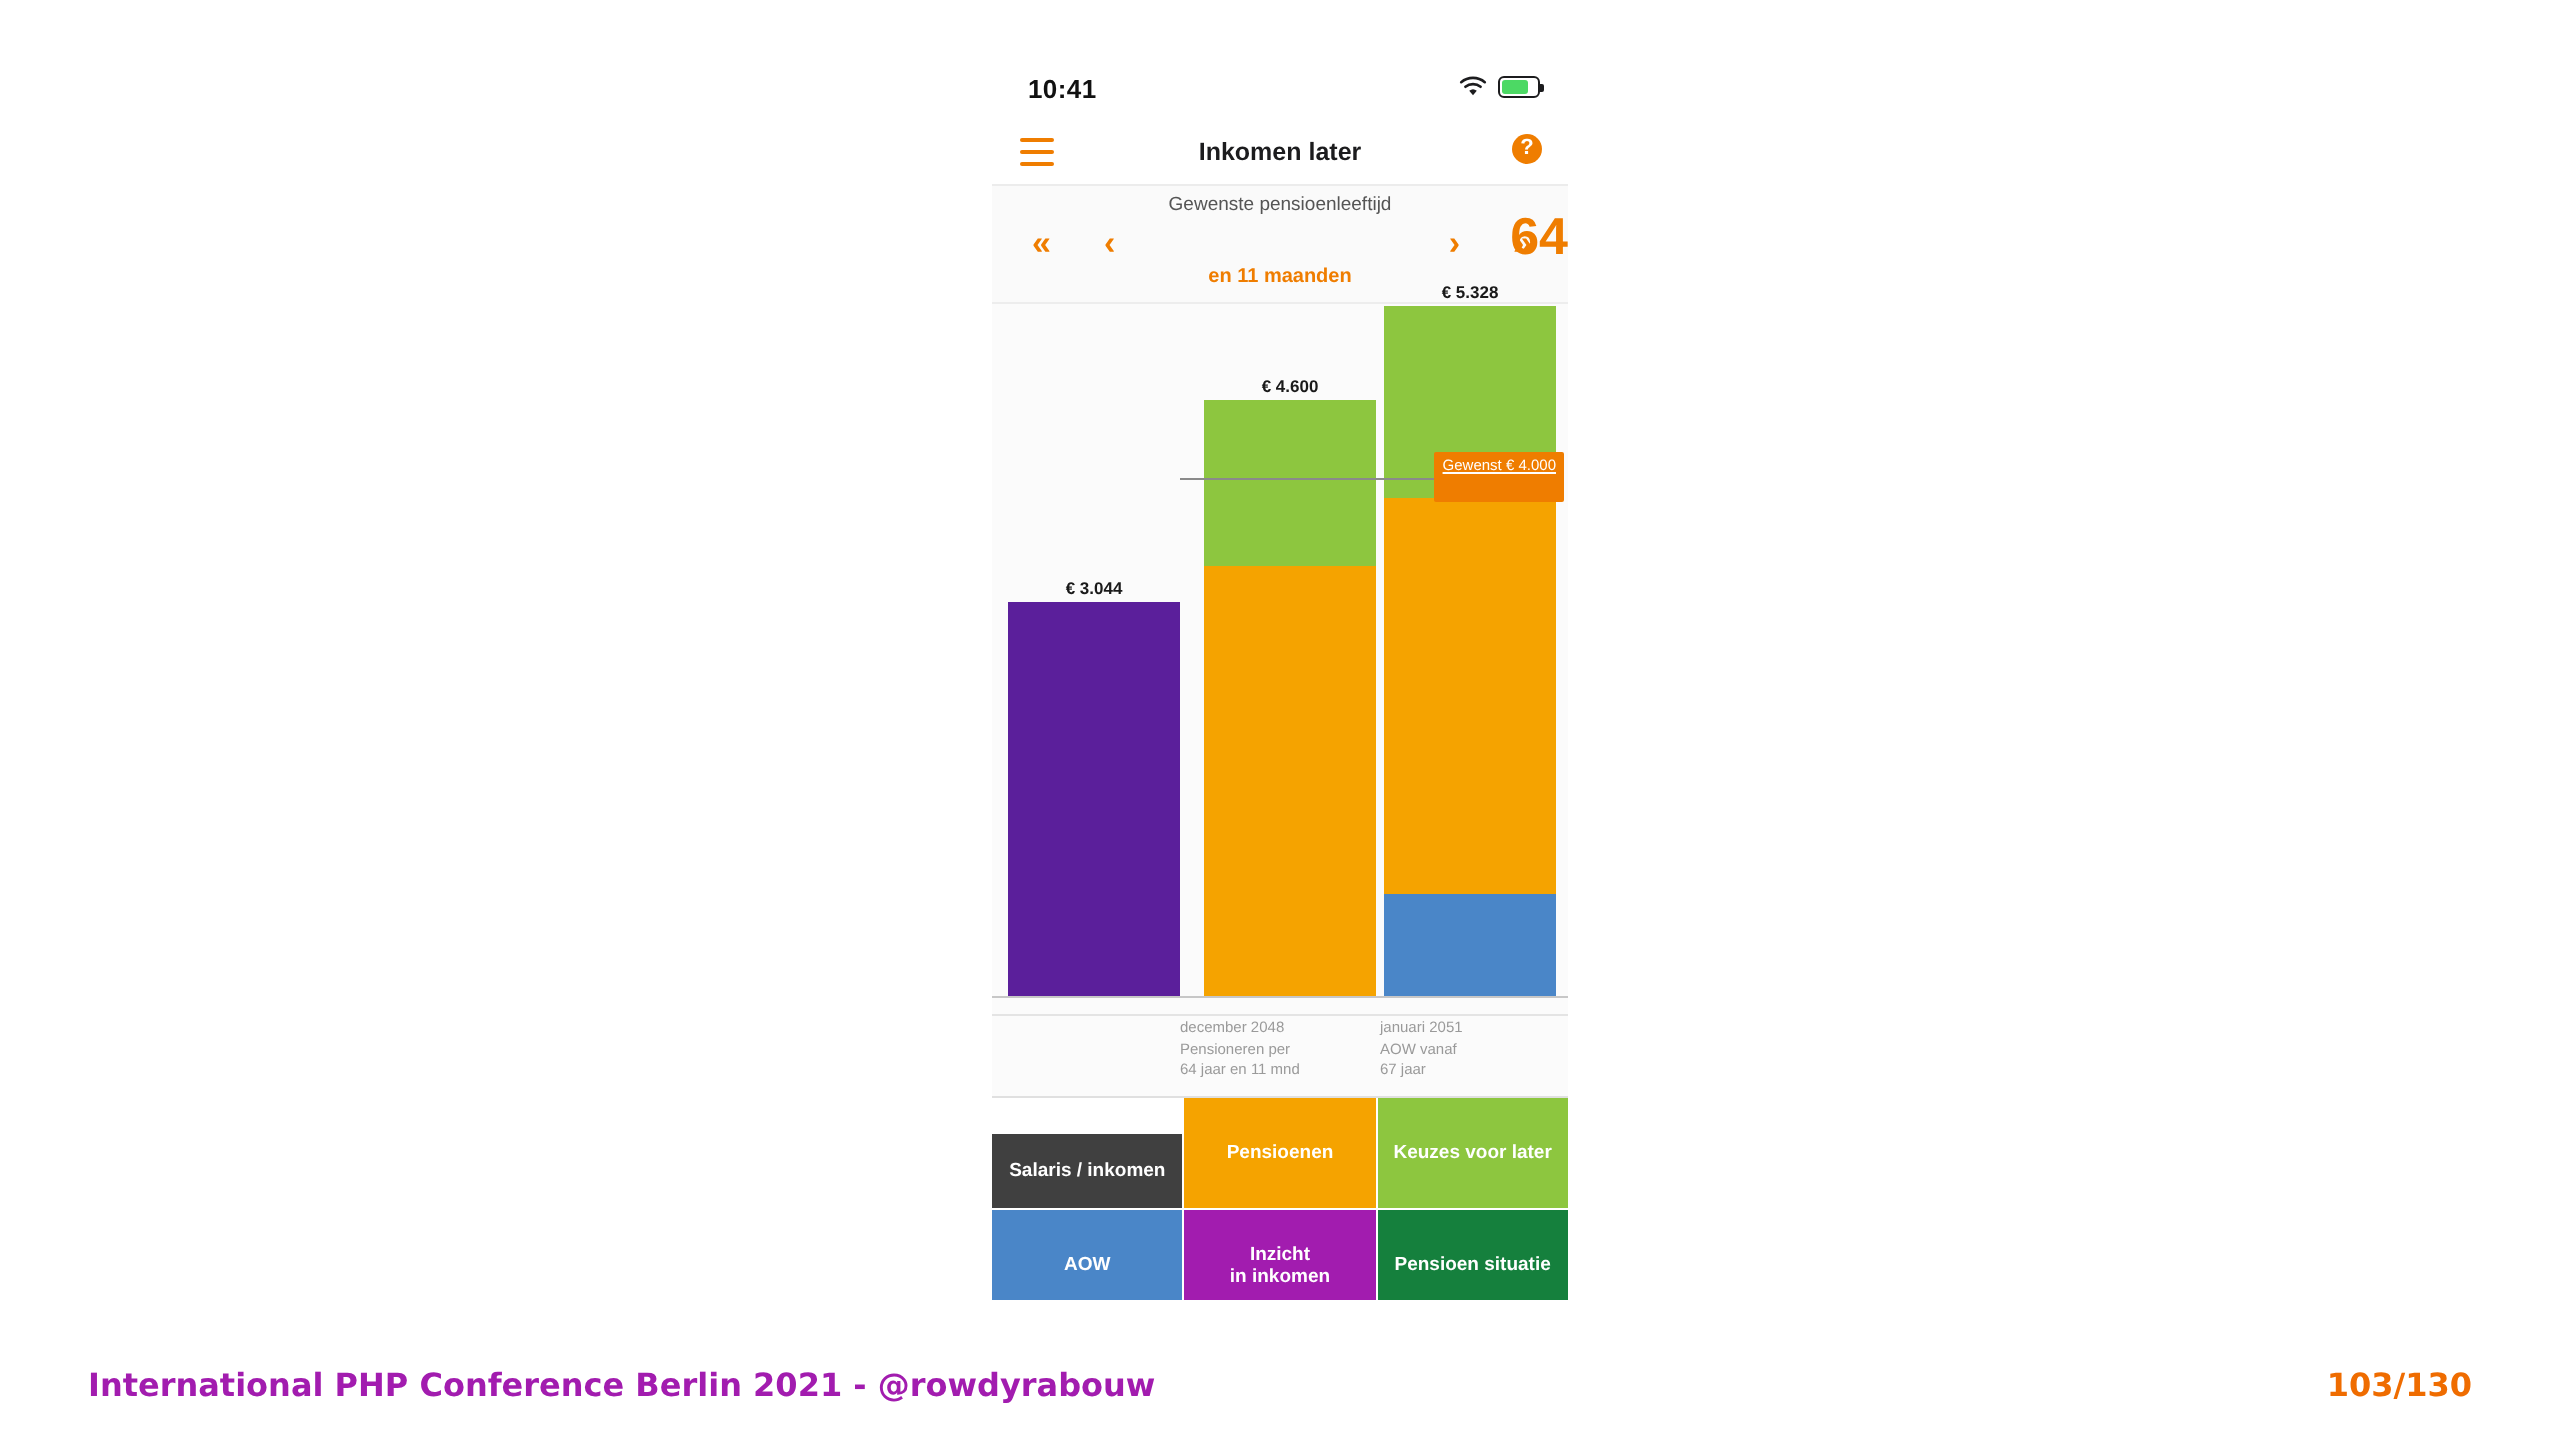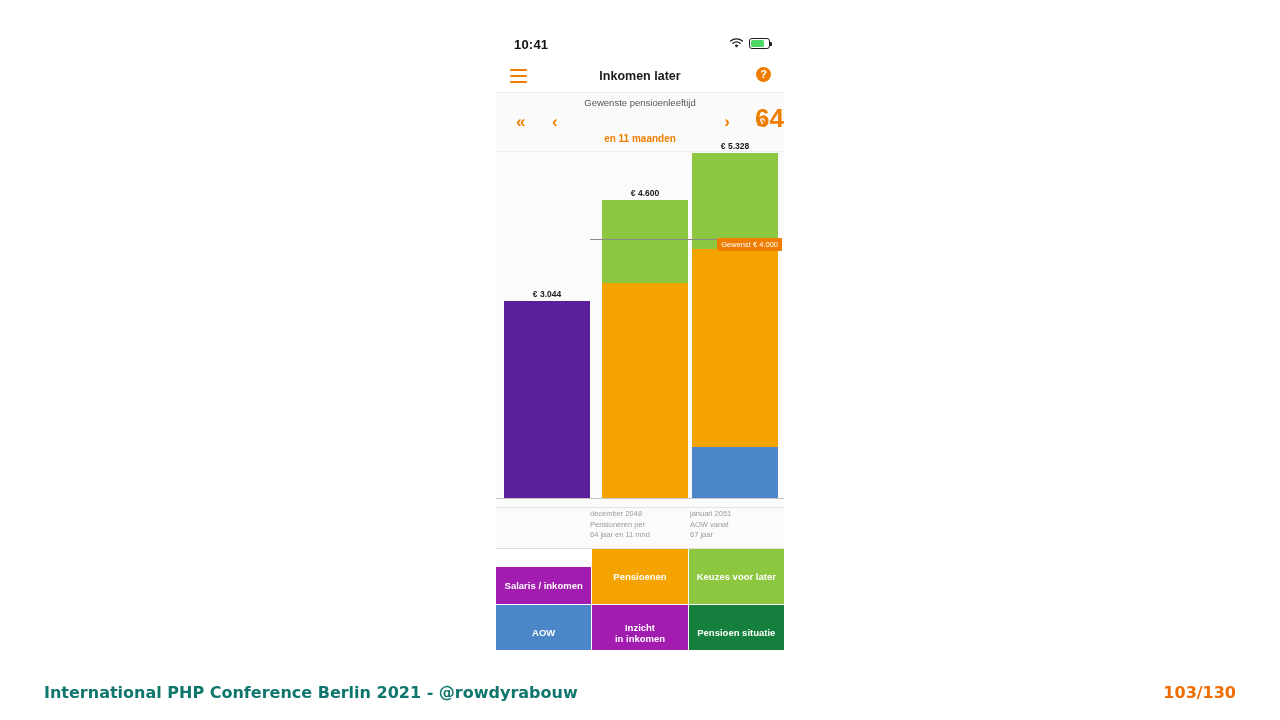--- a/index.html
+++ b/index.html
@@ -216,23 +216,24 @@
   .target-line {
     position: absolute;
     height: 1px;
     background: #8a8a8a;
   }
   .target-badge {
     position: absolute;
     background: #ef7d00;
     color: #fff;
     font-size: 7.5px;
-    padding: 2px 4px 2px 4px;
+    padding: 2px 4px 14px 4px;
     white-space: nowrap;
     border-radius: 1px;
+    text-decoration: underline;
   }
 
   
   .axis-area {
     position: relative;
     height: 40px;
     background: #fbfbfb;
     border-bottom: 1px solid #e0e0e0;
   }
   .axis-item {
@@ -260,21 +261,21 @@
     text-align: center;
     color: #ffffff;
     font-size: 9.5px;
     font-weight: bold;
     cursor: pointer;
     line-height: 11px;
     padding: 2px;
     box-sizing: border-box;
     white-space: pre-line;
   }
-  .t-purple { background: #a21caf; margin-top: 18px; }
+  .t-purple { background: #404040; margin-top: 18px; }
   .t-orange { background: #f5a300; }
   .t-green  { background: #8dc63f; }
   .t-blue   { background: #4a86c8; }
   .t-darkorange { background: #a21caf; }
   .t-grey   { background: #15803d; }
   .tile.active::after {
     content: "";
     position: absolute;
     left: 4px; right: 4px;
     bottom: 0;
@@ -282,21 +283,21 @@
     background: #1c1c1e;
   }
 
   
   .footer-left {
     position: absolute;
     left: 44px;
     bottom: 18px;
     font-size: 16px;
     font-weight: bold;
-    color: #0f766e;
+    color: #a21caf;
     font-family: "DejaVu Sans", sans-serif;
   }
   .footer-right {
     position: absolute;
     right: 44px;
     bottom: 18px;
     font-size: 16px;
     font-weight: bold;
     color: #ef6c00;
     font-family: "DejaVu Sans", sans-serif;

